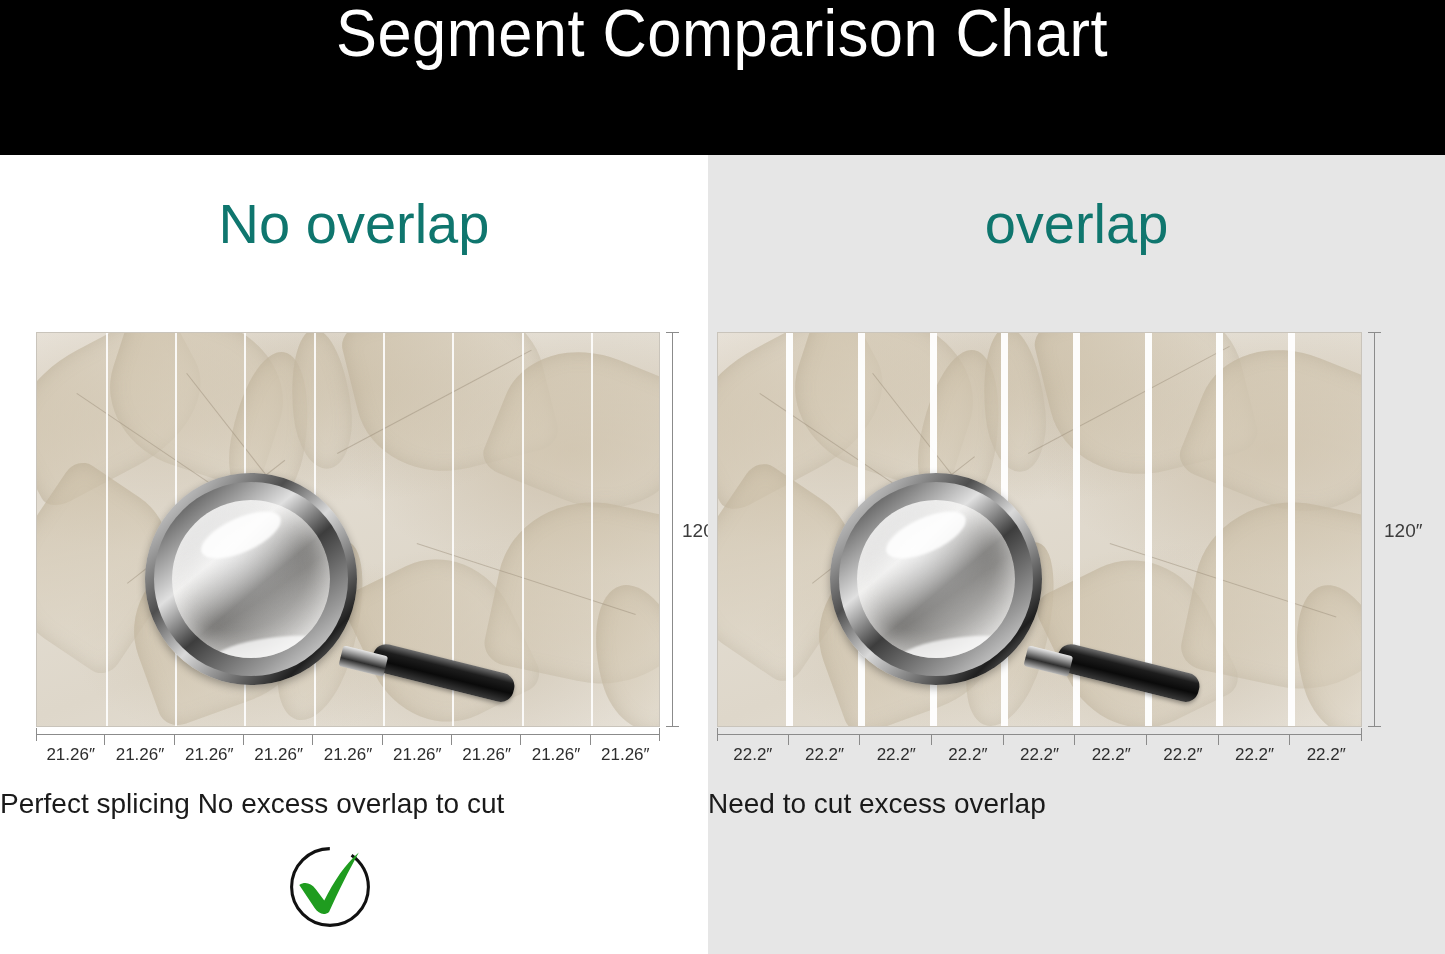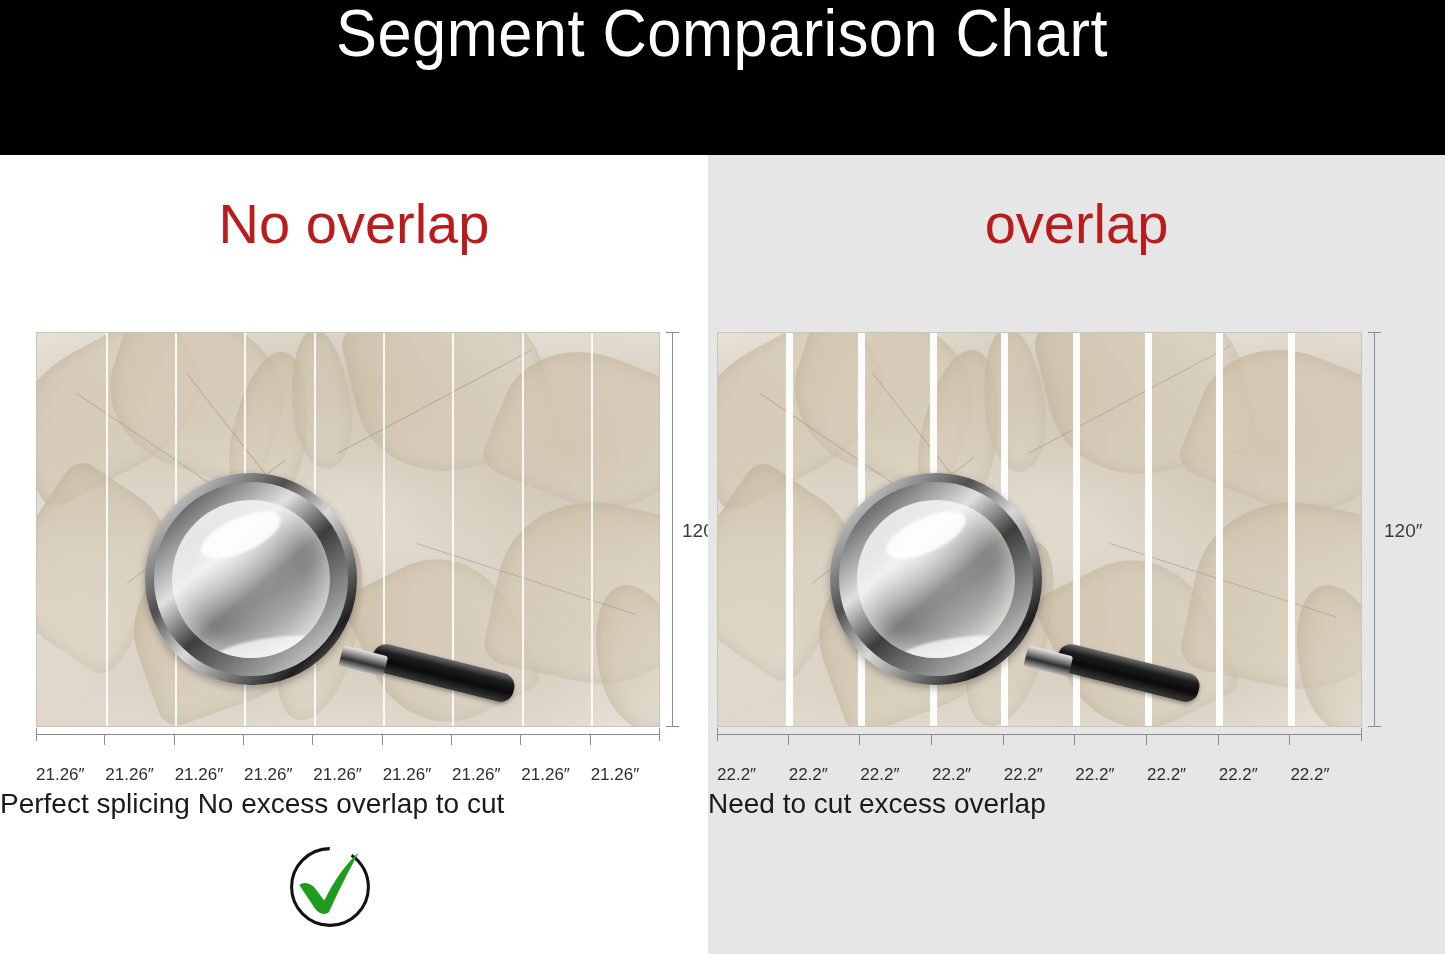--- a/index.html
+++ b/index.html
@@ -61,21 +61,21 @@
     width: 737px;
     background: #e6e6e6;
   }
 
   .panel-heading {
     position: absolute;
     top: 40px;
     width: 100%;
     text-align: center;
     font-size: 56px;
-    color: #b91c1c;
+    color: #0f766e;
     line-height: 1.05;
     font-weight: 400;
   }
   .panel-left .panel-heading { padding-right: 185px; }
   .panel-right .panel-heading { padding-right: 205px; }
 
   
   .mural-wrap {
     position: absolute;
     top: 177px;
@@ -271,24 +271,24 @@
     background: #8b8b8b;
   }
   .seg-tick:last-child::after { display: none; }
 
   .seg-labels {
     position: absolute;
     display: flex;
   }
   .seg-label {
     flex: 1;
+    text-align: center;
     font-size: 17px;
     color: #2e2e2e;
     white-space: nowrap;
-    margin-top: 20px;
   }
 
   
   .caption {
     position: absolute;
     width: 100%;
     text-align: left;
     font-size: 28px;
     color: #1a1a1a;
   }

